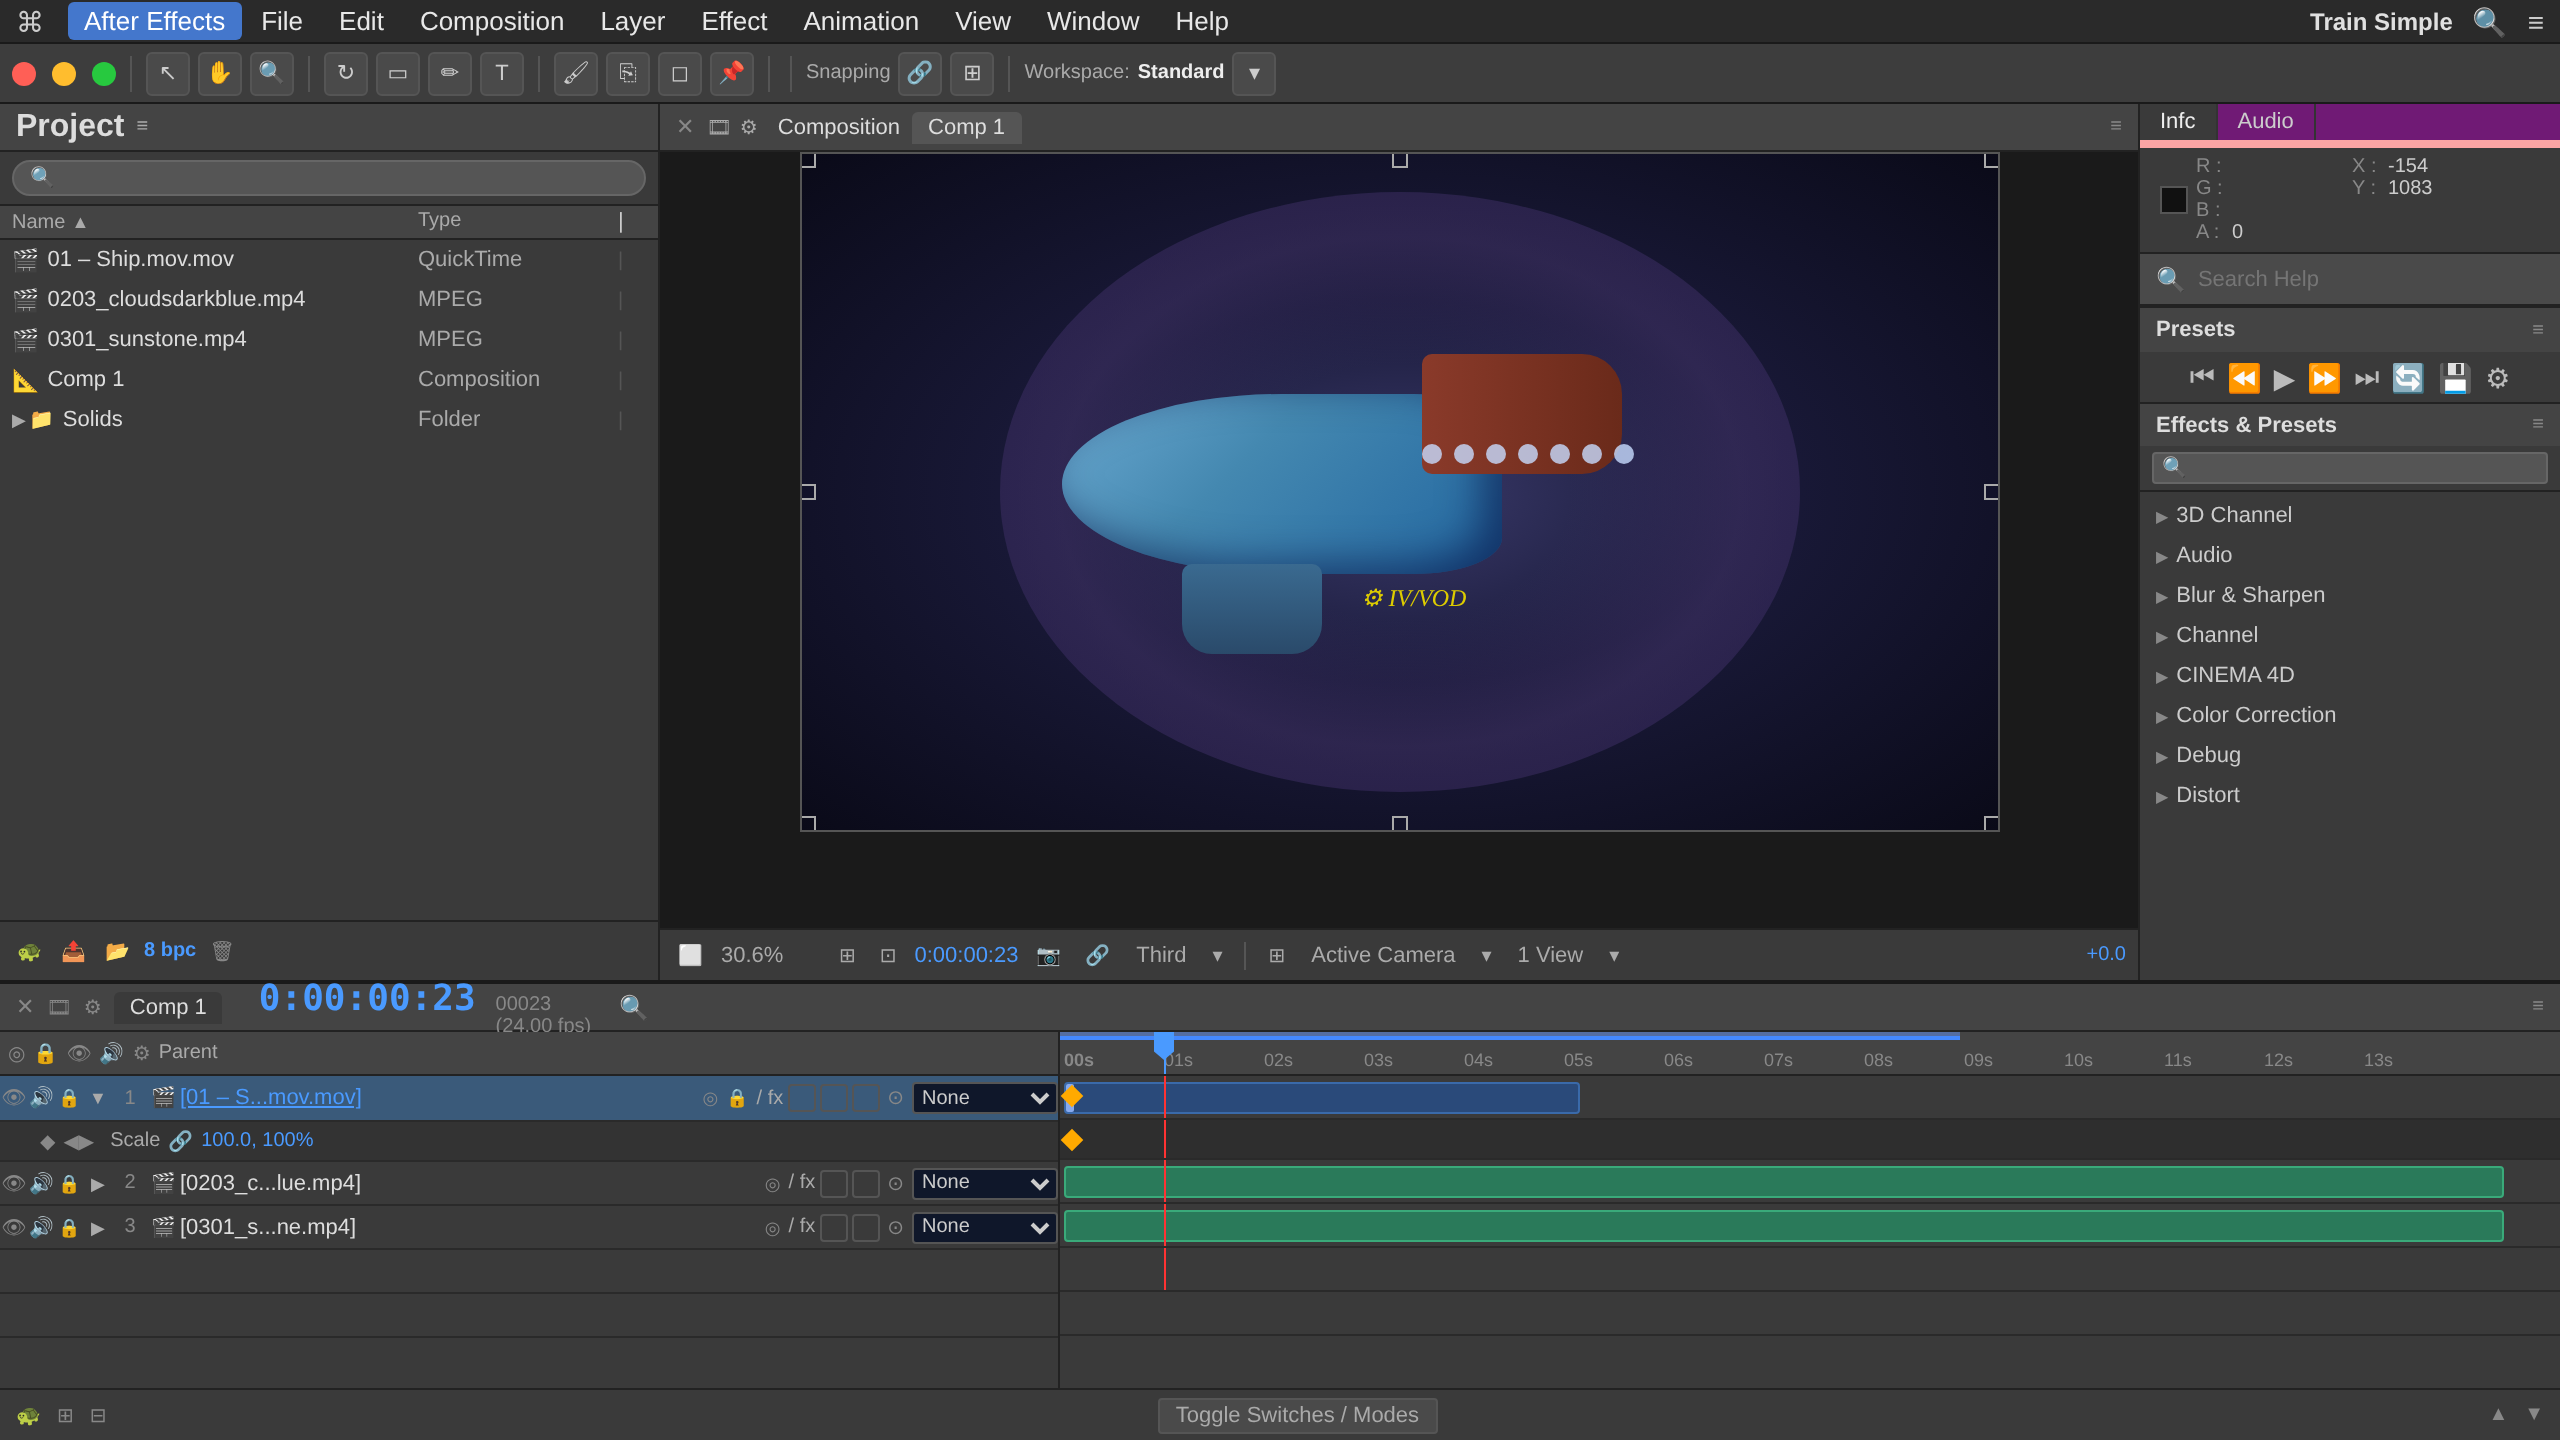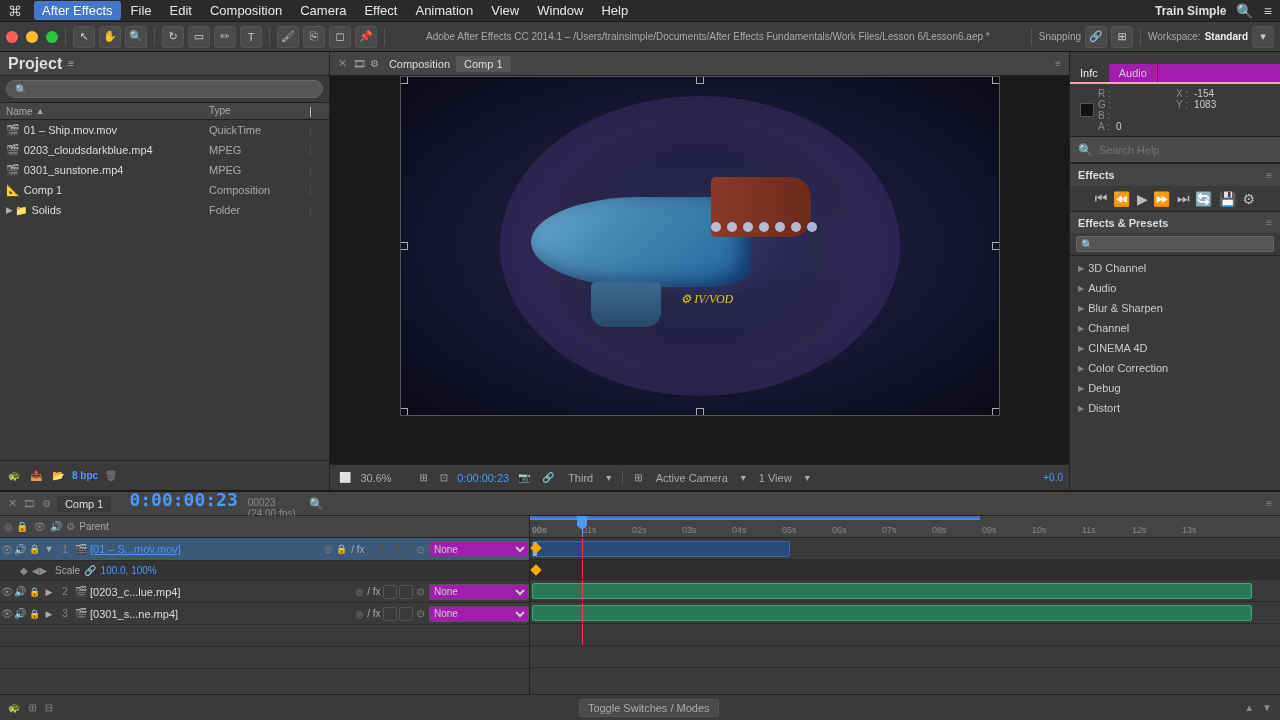--- a/index.html
+++ b/index.html
@@ -373,23 +373,22 @@
       background: #3a3a3a;
       display: flex;
       flex-direction: column;
     }
     .right-top {
       flex-shrink: 0;
       border-bottom: 1px solid #222;
     }
     .right-tabs {
       display: flex;
-      background: #a21caf;
-      border-bottom: 2px solid #fca5a5;
-      margin-top: 12px;
+      background: #701a75;
+      border-bottom: 4px solid #fca5a5;
     }
     .right-tab {
       padding: 3px 10px;
       font-size: 11px;
       color: #ccc;
       cursor: pointer;
       border-right: 1px solid #333;
     }
     .right-tab.active { background: #3a3a3a; color: #eee; }
     .info-grid {
@@ -605,22 +604,22 @@
       font-size: 11px;
       color: #ddd;
       white-space: nowrap;
       overflow: hidden;
       text-overflow: ellipsis;
     }
     .tl-layer-name.highlighted { color: #4a9aff; text-decoration: underline; }
     .tl-switches { display: flex; gap: 2px; align-items: center; }
     .tl-sw { width: 14px; height: 14px; border: 1px solid #555; border-radius: 2px; font-size: 8px; color: #888; display: flex; align-items: center; justify-content: center; cursor: pointer; }
     .tl-parent-select {
-      width: 100px;
-      background: #a21caf;
+      width: 73px;
+      background: #0f172a;
       border: 1px solid #555;
       font-size: 10px;
       color: #ccc;
       height: 16px;
       border-radius: 2px;
     }
     .tl-scale-val { font-size: 10px; color: #4a9aff; margin-left: 4px; }
     .tl-sub-label { font-size: 10px; color: #aaa; margin-left: 4px; }
     .tl-sub-link { font-size: 10px; color: #888; margin-left: 4px; }
 
@@ -702,21 +701,21 @@
   </style>
 </head>
 <body>
 
 <div class="menu-bar">
   <span class="apple-logo">⌘</span>
   <span class="menu-item active">After Effects</span>
   <span class="menu-item">File</span>
   <span class="menu-item">Edit</span>
   <span class="menu-item">Composition</span>
-  <span class="menu-item">Camera</span>
+  <span class="menu-item">Layer</span>
   <span class="menu-item">Effect</span>
   <span class="menu-item">Animation</span>
   <span class="menu-item">View</span>
   <span class="menu-item">Window</span>
   <span class="menu-item">Help</span>
   <div class="menu-bar-right">
     <span class="app-name">Train Simple</span>
     <span class="icon-btn">🔍</span>
     <span class="icon-btn">≡</span>
   </div>
@@ -736,21 +735,20 @@
   <div class="tool-btn">↻</div>
   <div class="tool-btn">▭</div>
   <div class="tool-btn">✏</div>
   <div class="tool-btn">T</div>
   <div class="tool-separator"></div>
   <div class="tool-btn">🖌</div>
   <div class="tool-btn">⎘</div>
   <div class="tool-btn">◻</div>
   <div class="tool-btn">📌</div>
   <div class="tool-separator"></div>
-  <span class="toolbar-title">Adobe After Effects CC 2014.1 – /Users/trainsimple/Documents/After Effects Fundamentals/Work Files/Lesson 6/Lesson6.aep *</span>
   <div class="tool-separator"></div>
   <span style="font-size:10px;color:#aaa;">Snapping</span>
   <div class="tool-btn">🔗</div>
   <div class="tool-btn">⊞</div>
   <div class="tool-separator"></div>
   <span style="font-size:10px;color:#aaa;">Workspace:</span>
   <span style="font-size:10px;color:#eee;font-weight:600;">Standard</span>
   <div class="tool-btn">▾</div>
 </div>
 
@@ -919,21 +917,21 @@
       </div>
     </div>
 
     <div class="search-help-bar">
       <span class="sh-icon">🔍</span>
       <input class="sh-input" type="text" placeholder="Search Help" style="">
     </div>
 
     <div class="preview-section">
       <div class="preview-header">
-        <span class="preview-title">Effects</span>
+        <span class="preview-title">Presets</span>
         <span class="preview-icon">≡</span>
       </div>
       <div class="preview-controls">
         <span class="prev-btn">⏮</span>
         <span class="prev-btn">⏪</span>
         <span class="prev-btn">▶</span>
         <span class="prev-btn">⏩</span>
         <span class="prev-btn">⏭</span>
         <span class="prev-btn">🔄</span>
         <span class="prev-btn">💾</span>

